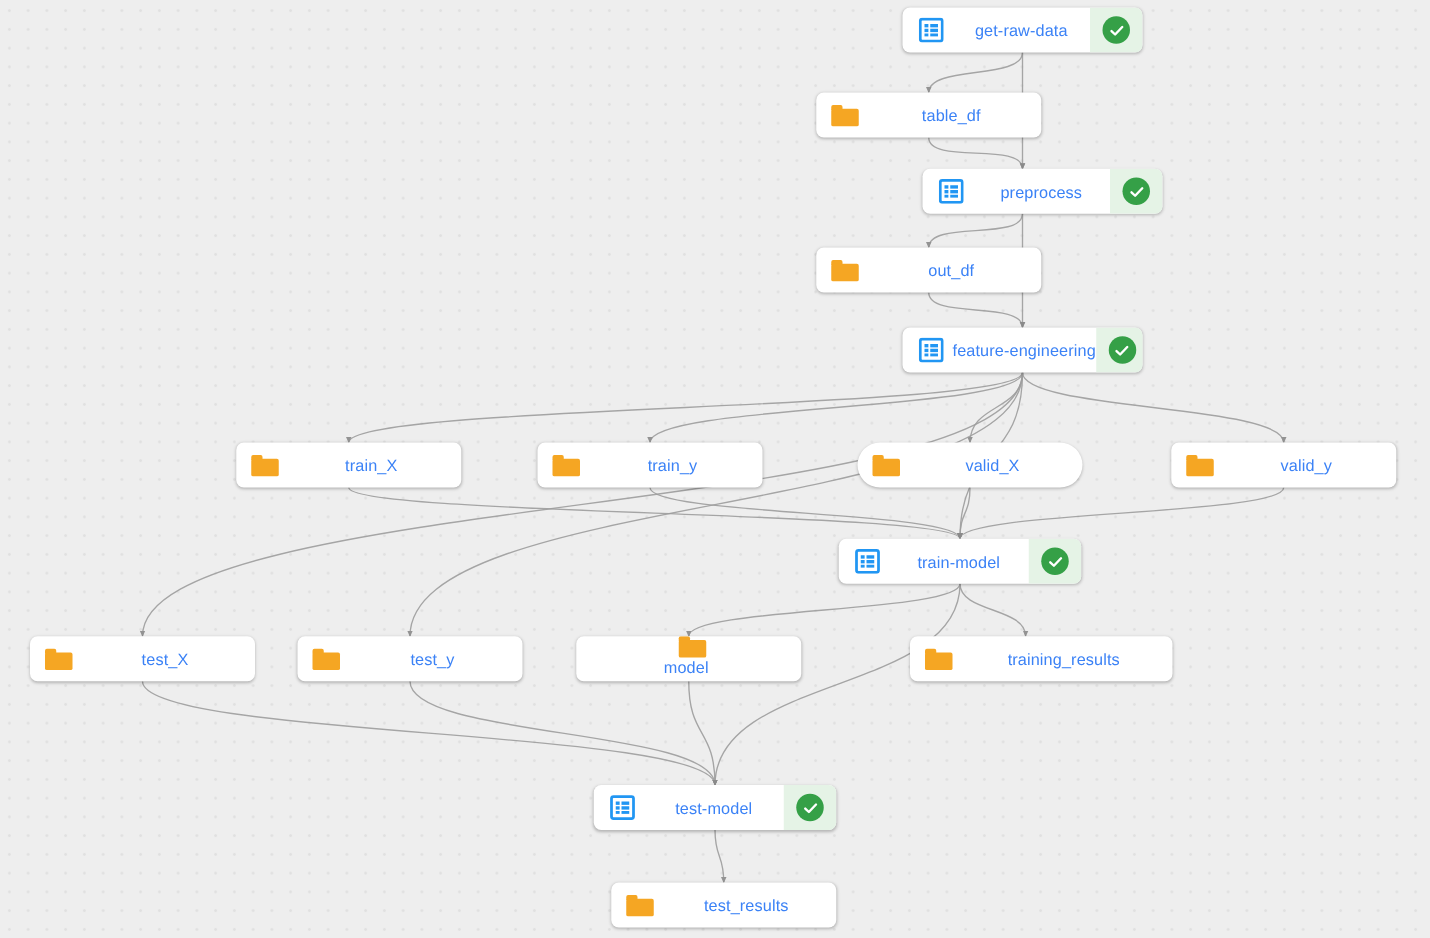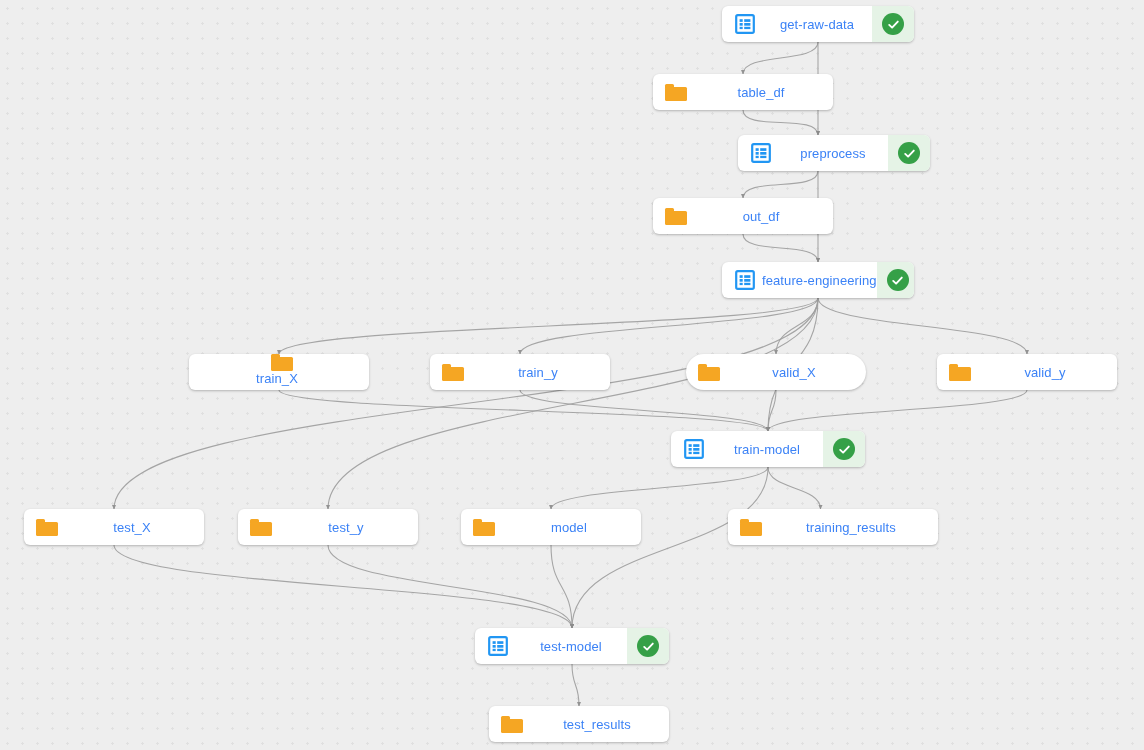--- a/index.html
+++ b/index.html
@@ -216,21 +216,21 @@
         </div>
         <div class="node-label">feature-engineering</div>
         <div class="status-badge">
           <div class="check-circle">
             <svg width="13" height="13" viewBox="0 0 13 13">
               <path d="M2.2 6.9 L5.1 9.6 L10.8 3.6" fill="none" stroke="#ffffff" stroke-width="1.9" stroke-linecap="round" stroke-linejoin="round"></path>
             </svg>
           </div>
         </div>
       </div>
-      <div class="node artifact" style="left: 189px; top: 354px; width: 180px; flex-direction: column;">
+      <div class="node artifact" style="left: 189px; top: 354px; width: 180px;">
         <div class="node-icon">
           <div class="folder-glyph">
             <div class="tab"></div>
             <div class="body"></div>
           </div>
         </div>
         <div class="node-label">train_X</div>
       </div>
       <div class="node artifact" style="left: 430px; top: 354px; width: 180px;">
         <div class="node-icon">
@@ -291,21 +291,21 @@
       </div>
       <div class="node artifact" style="left: 238px; top: 509px; width: 180px;">
         <div class="node-icon">
           <div class="folder-glyph">
             <div class="tab"></div>
             <div class="body"></div>
           </div>
         </div>
         <div class="node-label">test_y</div>
       </div>
-      <div class="node artifact" style="left: 461px; top: 509px; width: 180px;">
+      <div class="node artifact" style="left: 461px; top: 509px; width: 180px; flex-direction: column;">
         <div class="node-icon">
           <div class="folder-glyph">
             <div class="tab"></div>
             <div class="body"></div>
           </div>
         </div>
         <div class="node-label">model</div>
       </div>
       <div class="node artifact" style="left: 728px; top: 509px; width: 210px;">
         <div class="node-icon">

